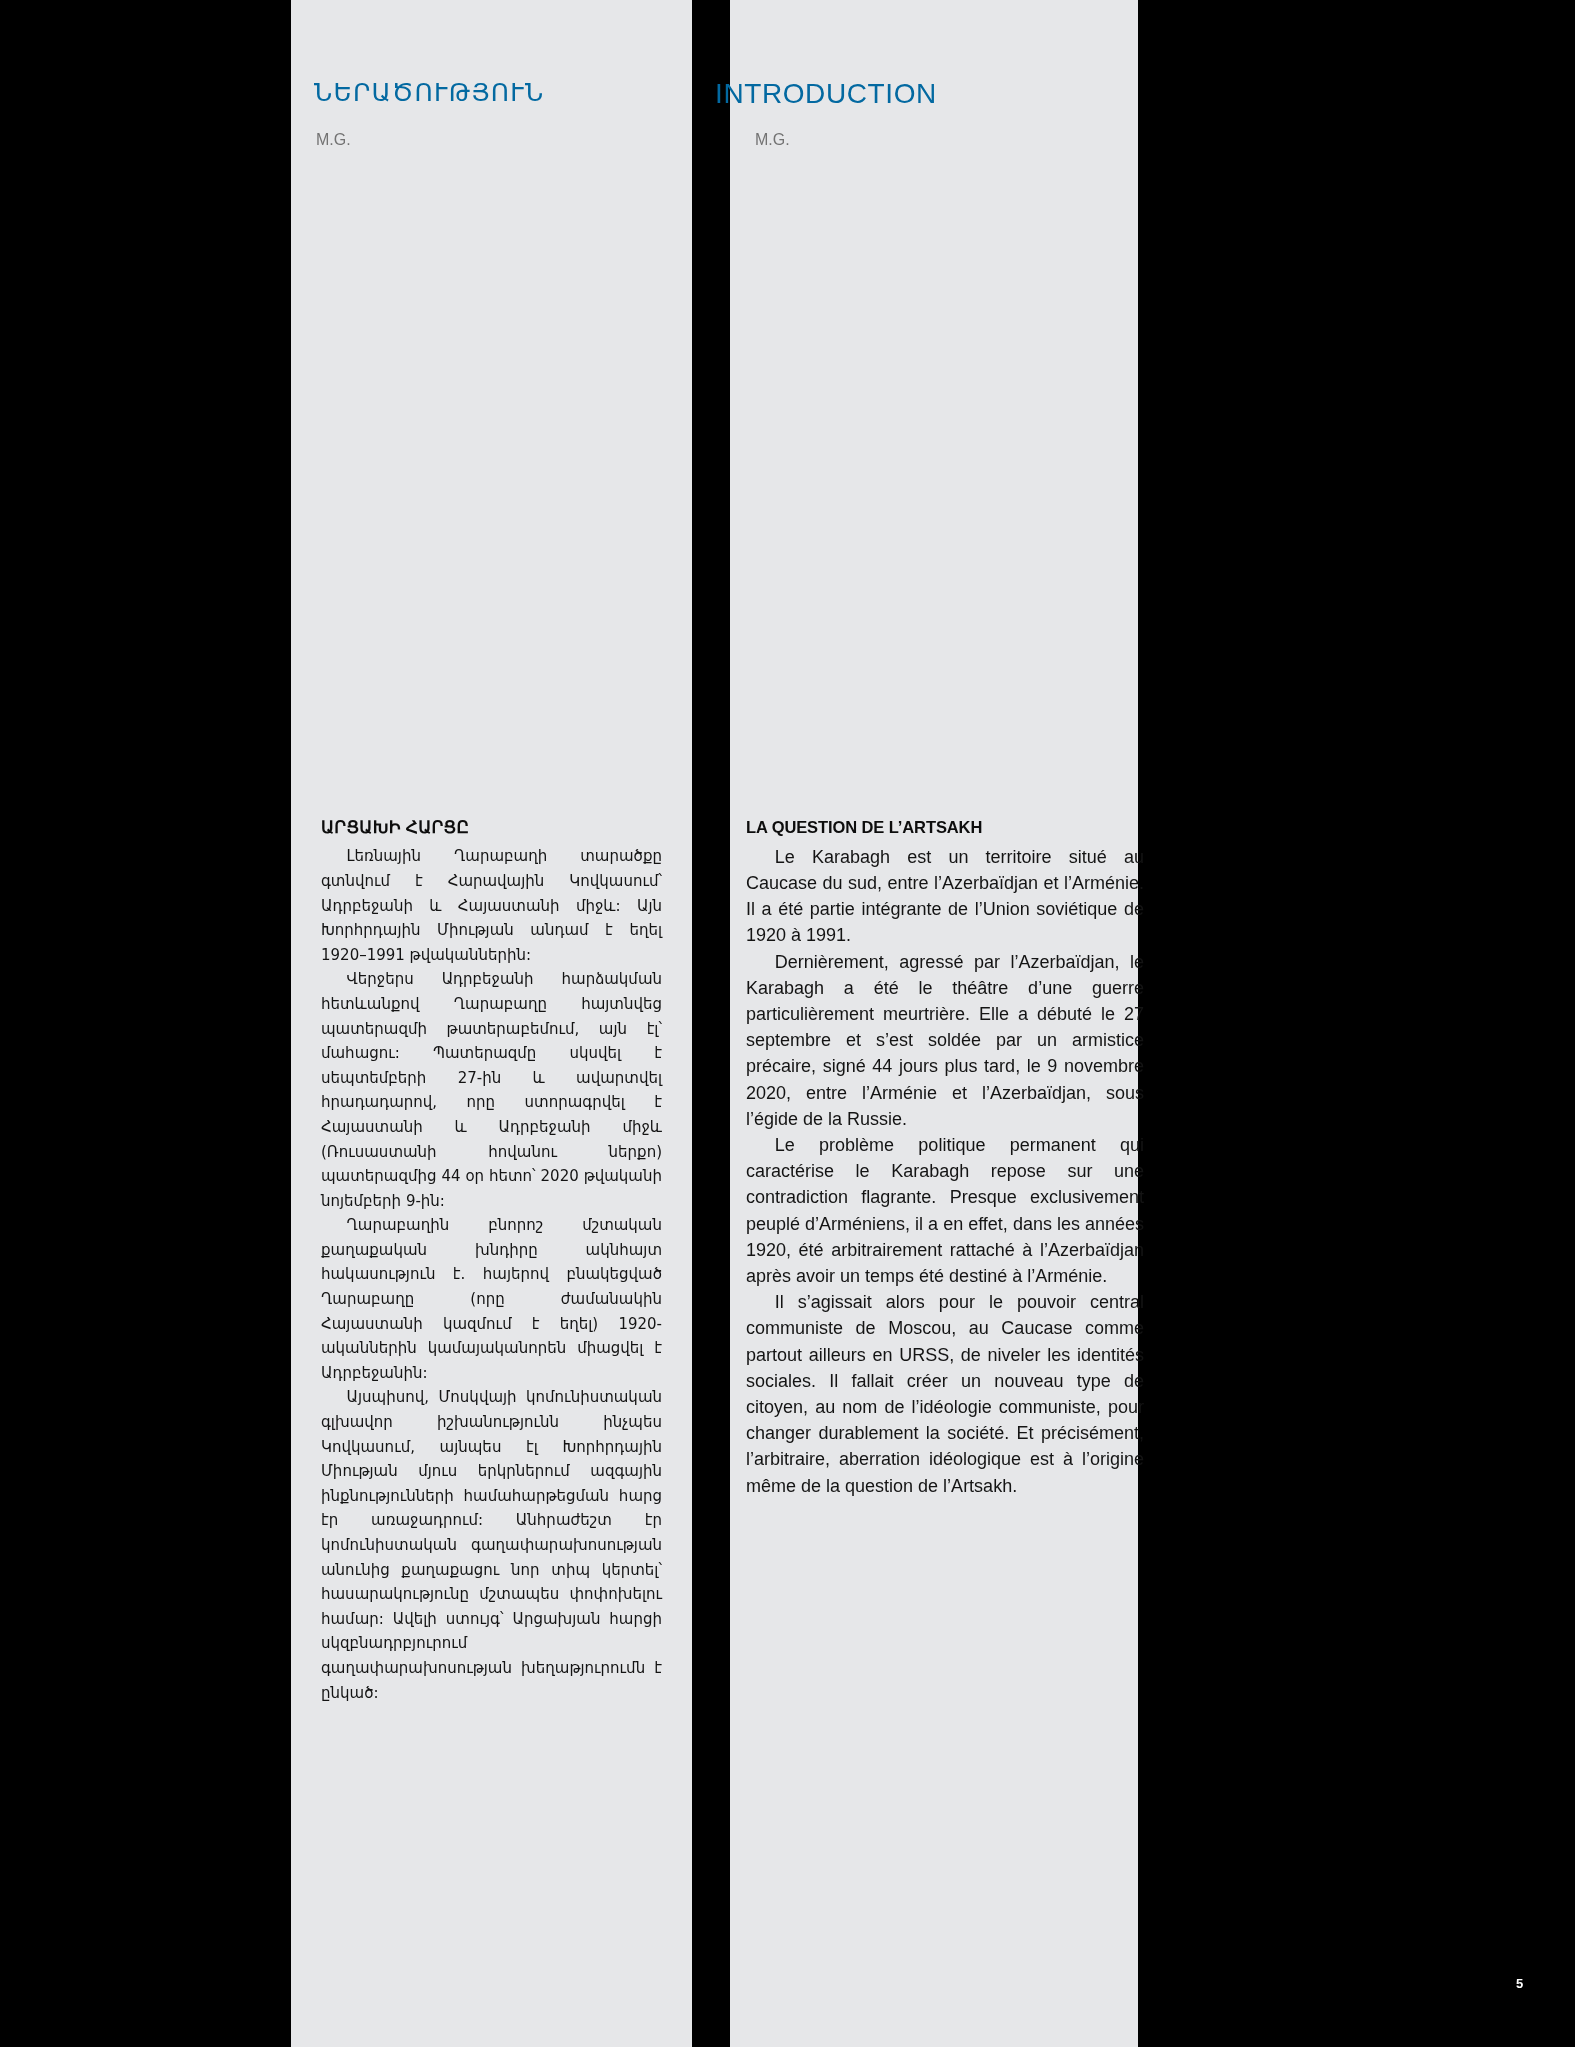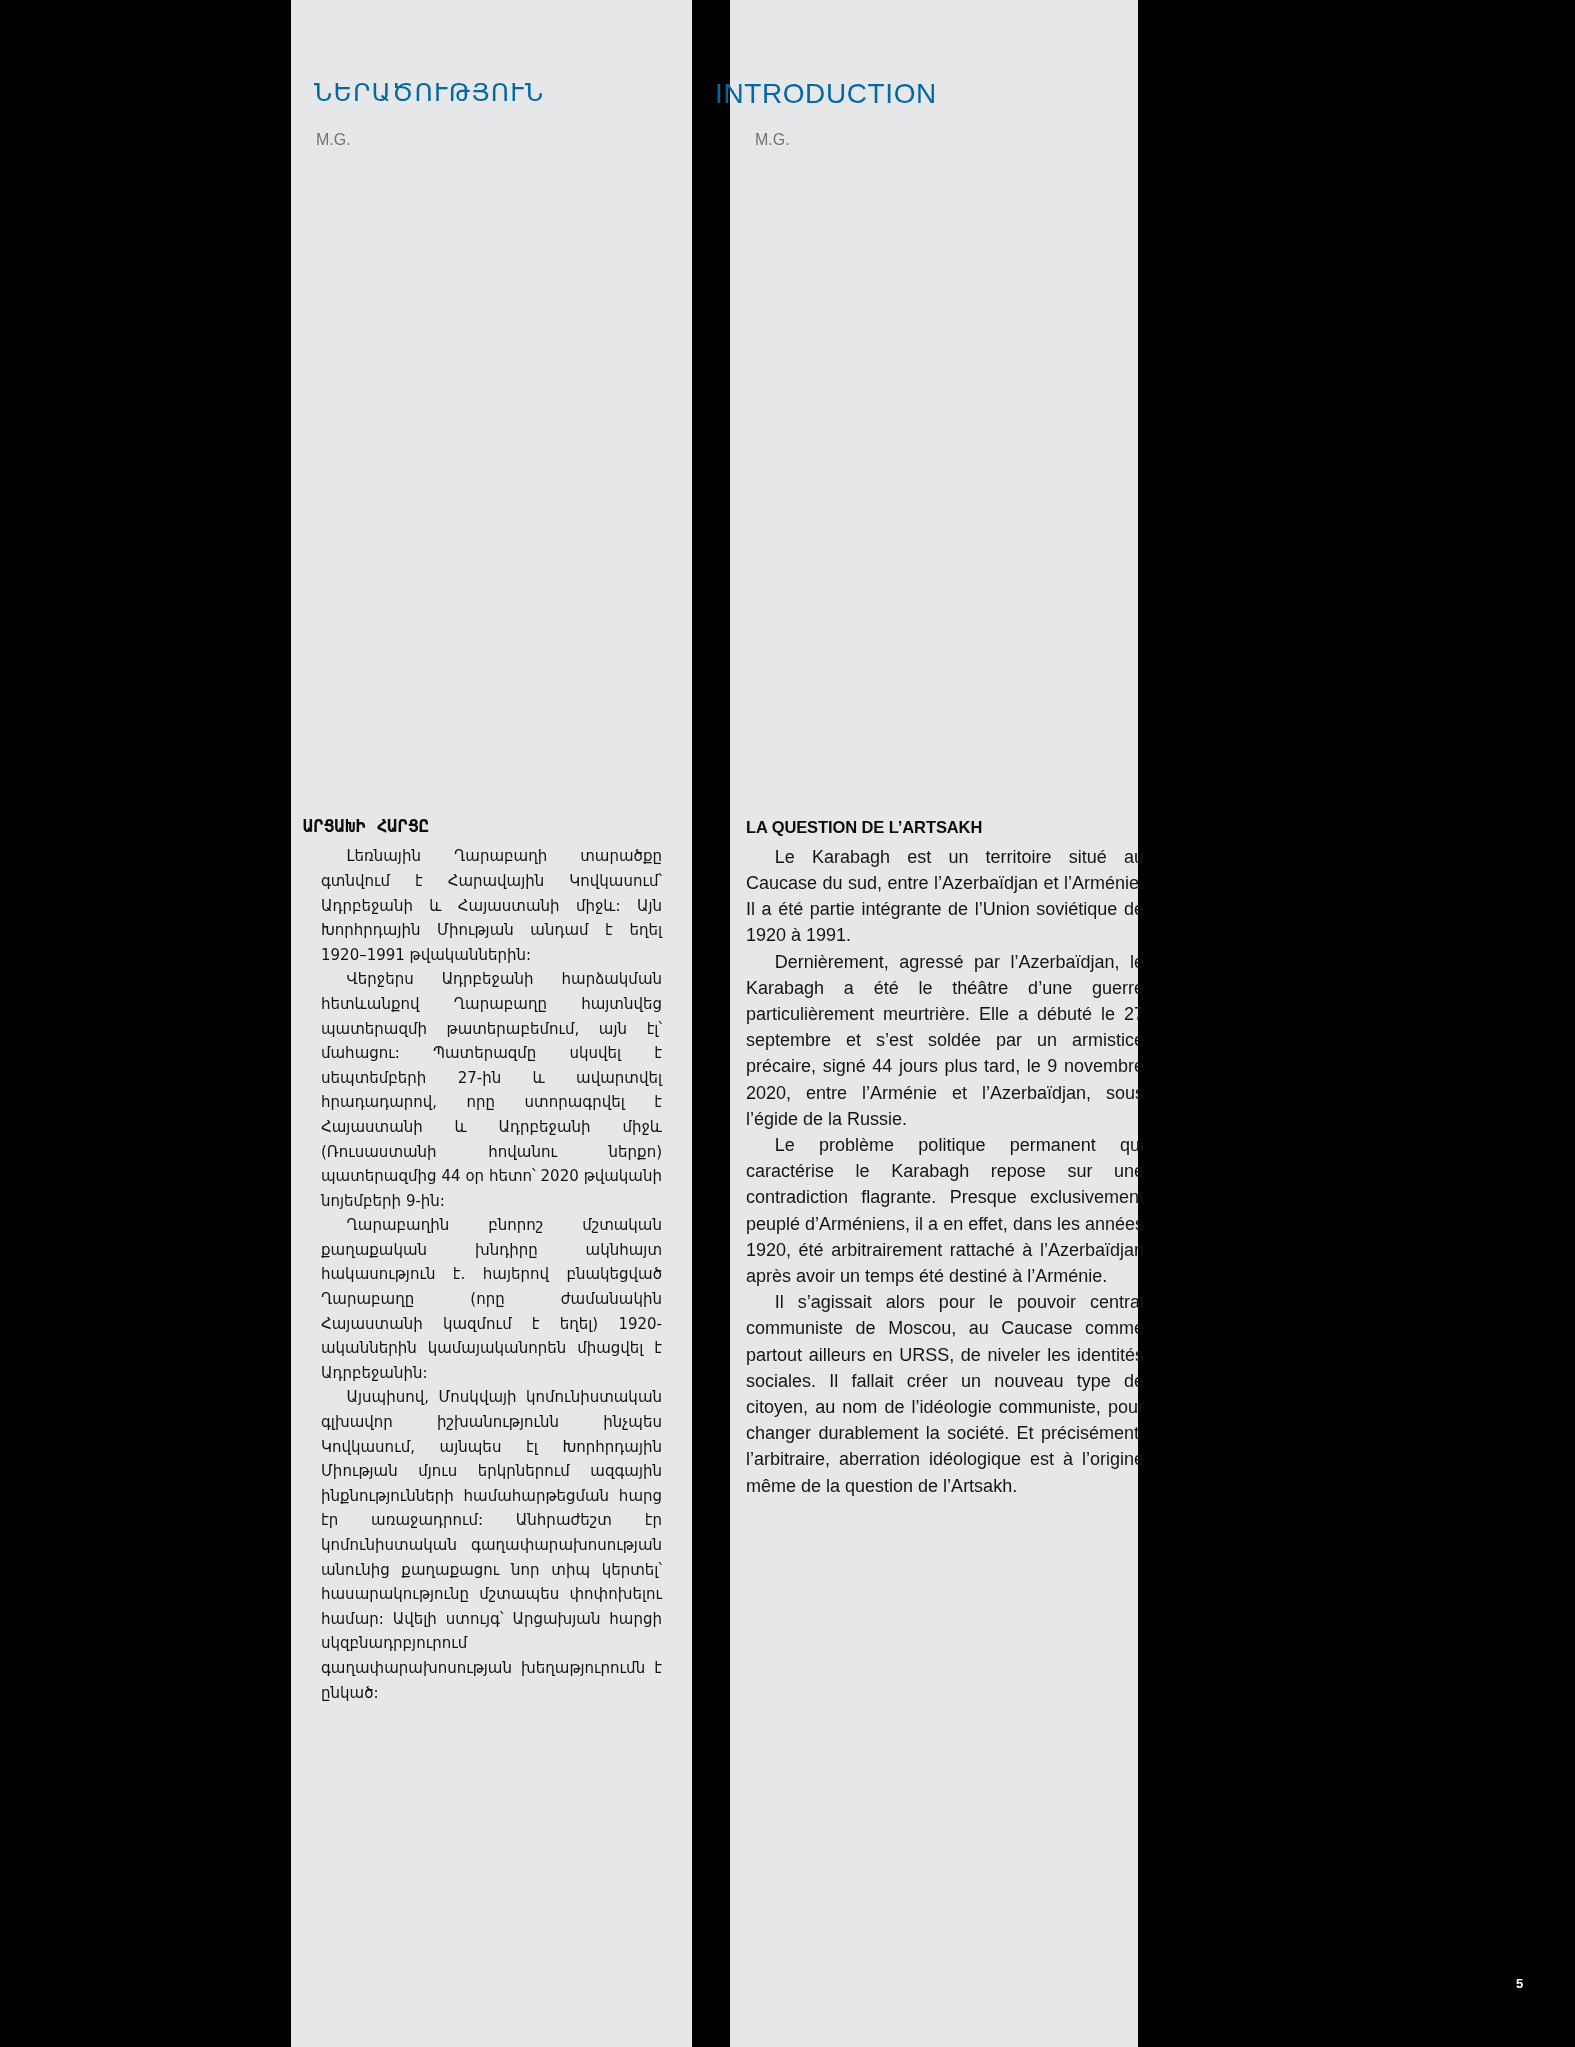--- a/index.html
+++ b/index.html
@@ -77,23 +77,23 @@
   .section-fr { left: 730px; width: 436px; }
 
   .section-title {
     font-weight: 700;
     color: #0d0d0d;
     margin: 0 0 6px 0;
     line-height: 1.2;
   }
   .section-title-hy {
     font-size: 17px;
-    font-family: Liberation Mono, monospace;
+    font-family: Liberation Sans, sans-serif;
     letter-spacing: 0.3px;
-    padding: 0 12px;
+    padding: 0 30px;
   }
   .section-title-fr {
     font-size: 16.5px;
     font-family: "Liberation Sans", sans-serif;
     letter-spacing: -0.1px;
     padding: 0 22px 0 16px;
   }
 
   .body-hy {
     padding: 0 30px;

